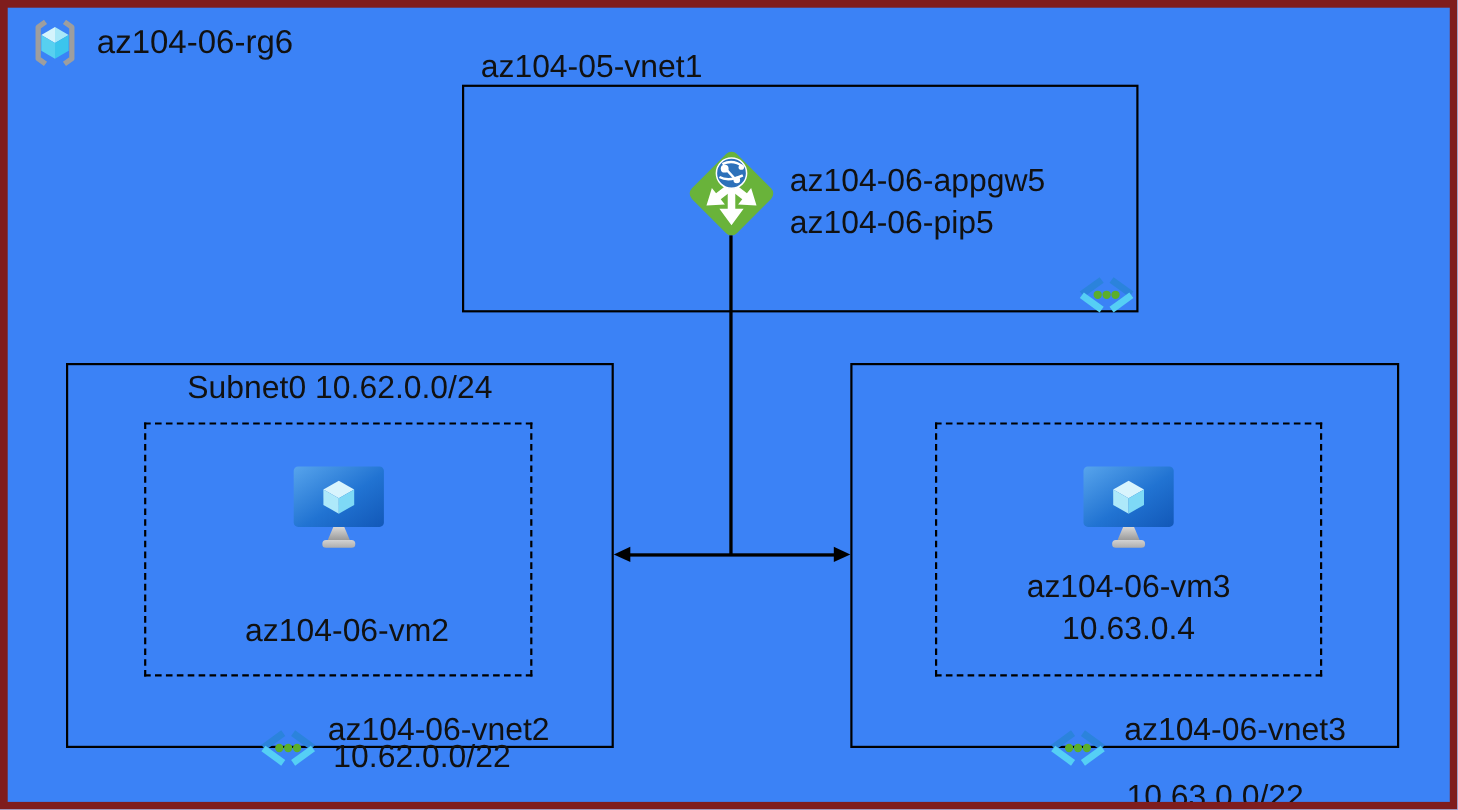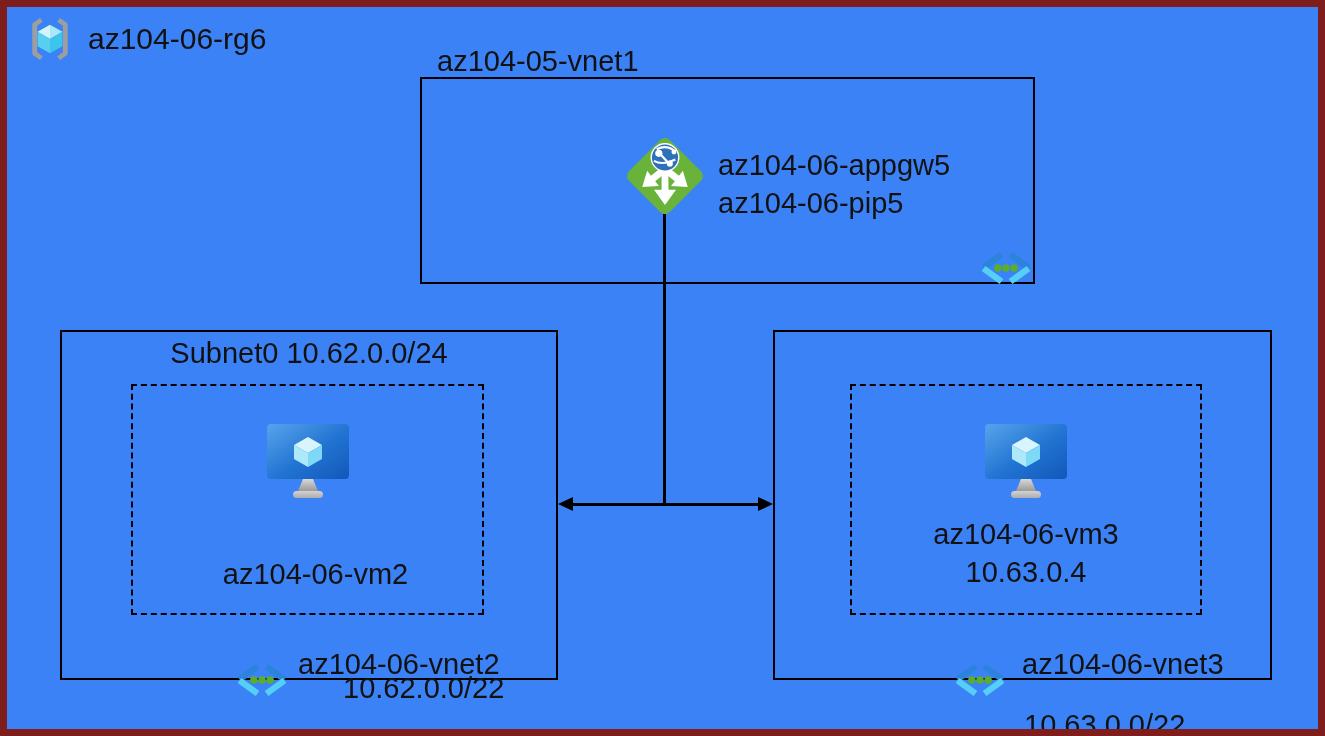--- a/index.html
+++ b/index.html
@@ -29,21 +29,21 @@
 
   
   .sub-left-box  { left:53px;  top:323px; width:498px; height:350px; }
   .sub-left-title{ left:53px;  top:330px; width:498px; }
   .dash-left { left:124px; top:377px; width:353px; height:231px; }
   .vm-left  { position:absolute; left:259px; top:416px; width:84px; height:78px; }
   .vm2-name { left:132px; top:511px; width:353px;margin-top:40px; }
   .vm2-ip   { left:124px; top:549px; width:353px; }
   .vneticon-2 { position:absolute; left:228px; top:654px; width:54px; height:38px; }
   .vnet2-name { left:291px; top:641px; }
-  .vnet2-cidr { left:296px; top:665px;margin-left:40px; }
+  .vnet2-cidr { left:296px; top:665px; }
 
   
   .sub-right-box  { left:766px; top:323px; width:499px; height:350px; }
   .sub-right-title{ left:766px; top:330px; width:499px; }
   .dash-right { left:843px; top:377px; width:352px; height:231px; }
   .vm-right  { position:absolute; left:977px; top:416px; width:84px; height:78px; }
   .vm3-name { left:843px; top:511px; width:352px; }
   .vm3-ip   { left:843px; top:549px; width:352px; }
   .vneticon-3 { position:absolute; left:946px; top:654px; width:54px; height:38px; }
   .vnet3-name { left:1015px; top:641px; }

